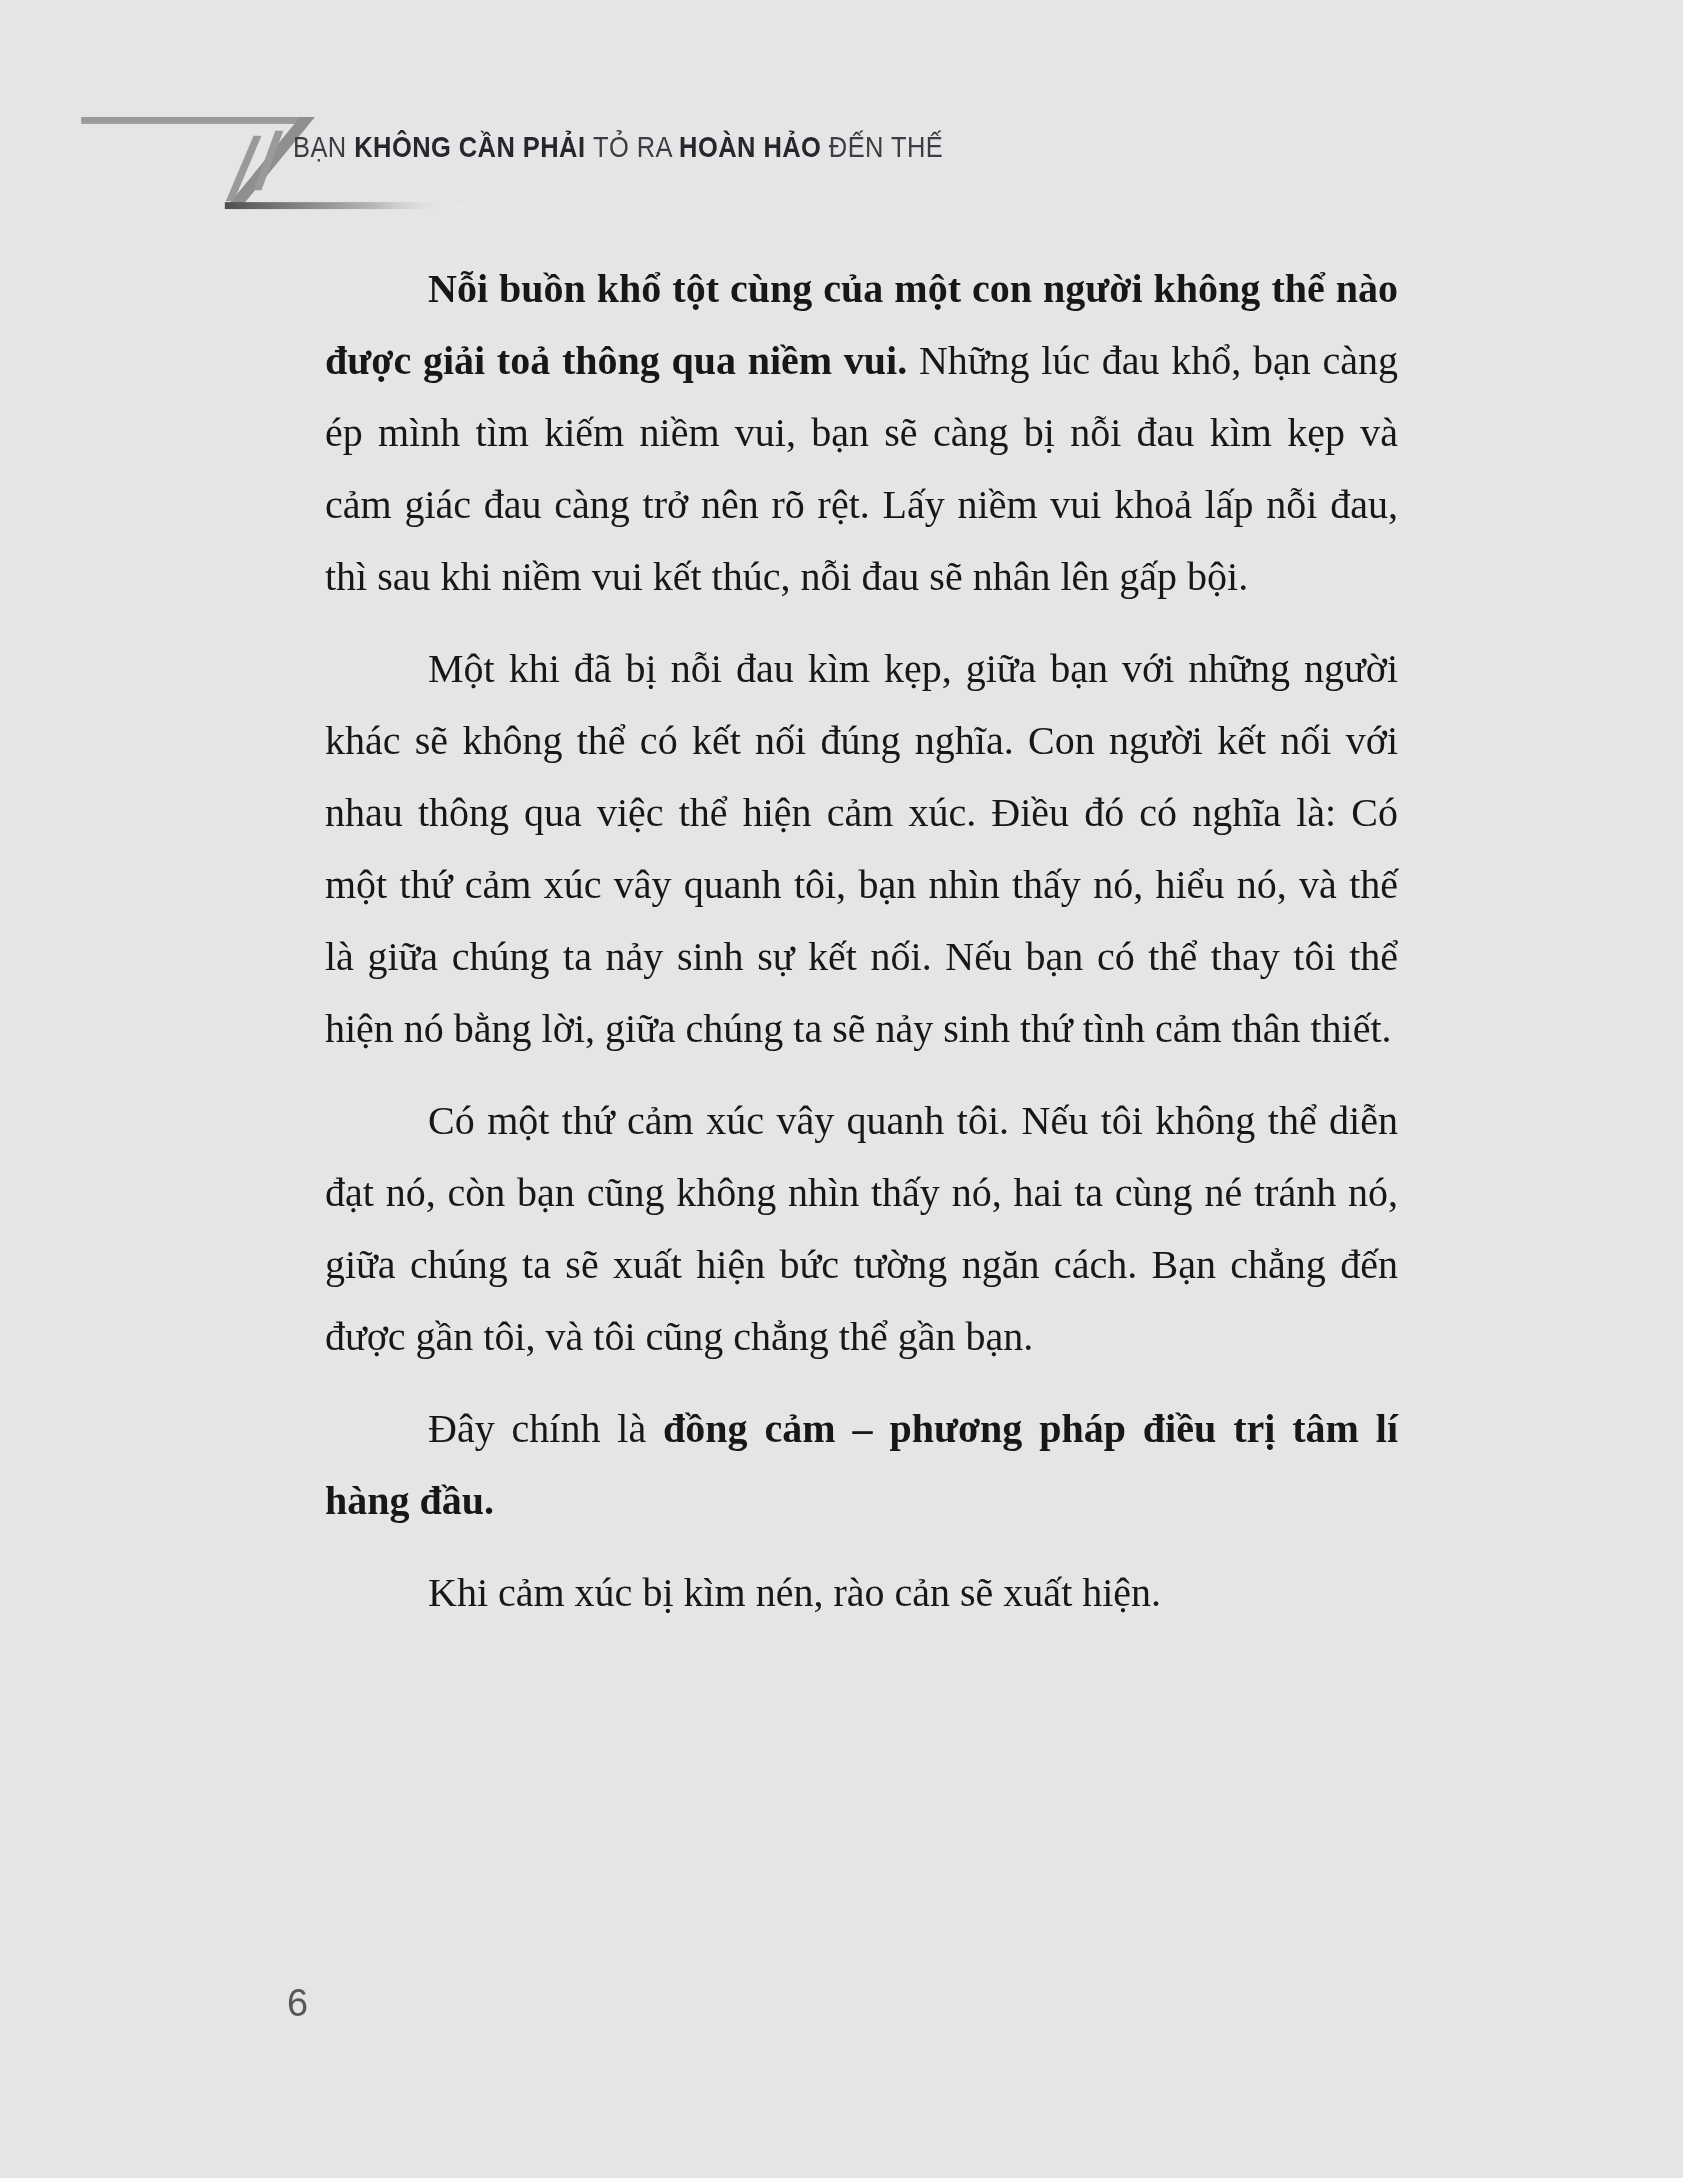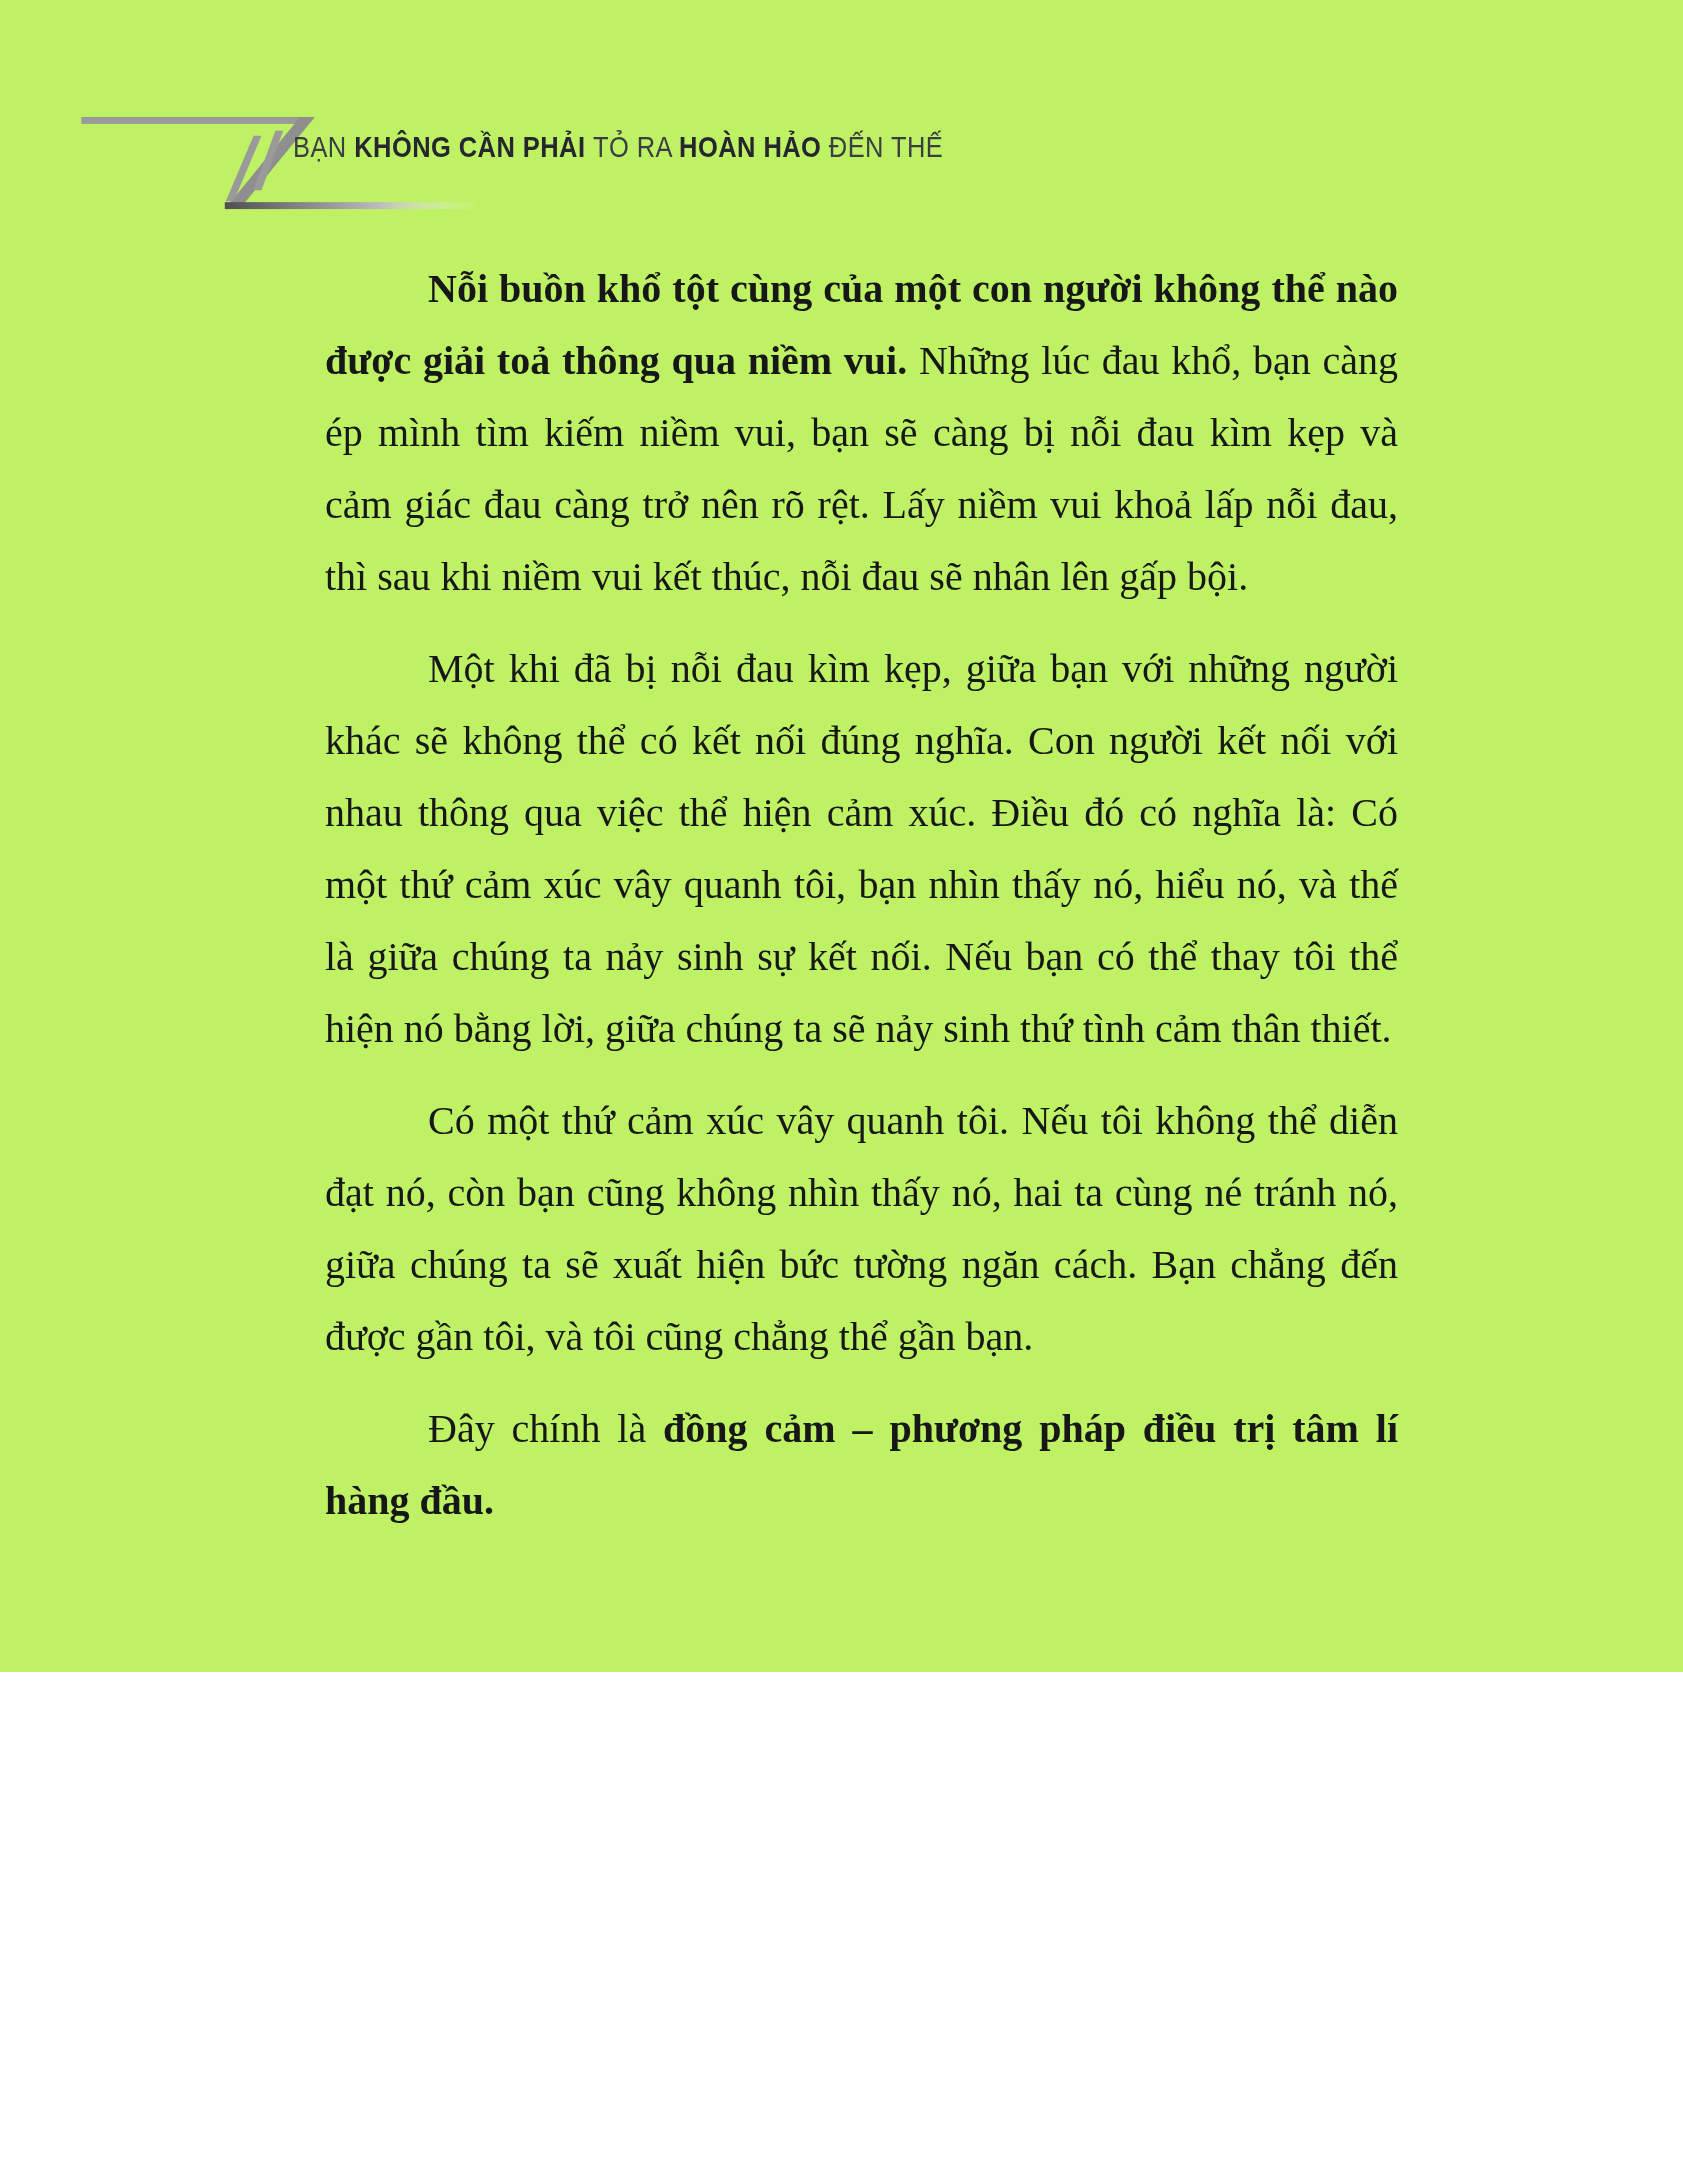--- a/index.html
+++ b/index.html
@@ -3,22 +3,22 @@
 <meta charset="utf-8">
 <style>
   html, body {
     margin: 0;
     padding: 0;
     background: #ffffff;
   }
   .page {
     position: relative;
     width: 1683px;
-    height: 1672px;
-    background: #bef264;
+    height: 2178px;
+    background: #e5e5e5;
     overflow: hidden;
     font-family: "Liberation Serif", "DejaVu Serif", serif;
   }
   .header-deco {
     position: absolute;
     left: 0;
     top: 0;
     width: 515px;
     height: 228px;
   }
@@ -89,18 +89,19 @@
     <rect x="227" y="204" width="255" height="7" fill="url(#fadeBar)"></rect>
   </svg>
 
   <div class="running-header"><span>BẠN </span><span class="bold">KHÔNG CẦN PHẢI </span><span>TỎ RA </span><span class="bold">HOÀN HẢO </span><span>ĐẾN THẾ</span></div>
 
   <div class="body-text">
       <p class="para indent"><span class="bold">Nỗi buồn khổ tột cùng của một con người không thể nào được giải toả thông qua niềm vui. </span><span>Những lúc đau khổ, bạn càng ép mình tìm kiếm niềm vui, bạn sẽ càng bị nỗi đau kìm kẹp và cảm giác đau càng trở nên rõ rệt. Lấy niềm vui khoả lấp nỗi đau, thì sau khi niềm vui kết thúc, nỗi đau sẽ nhân lên gấp bội.</span></p>
       <p class="para indent"><span>Một khi đã bị nỗi đau kìm kẹp, giữa bạn với những người khác sẽ không thể có kết nối đúng nghĩa. Con người kết nối với nhau thông qua việc thể hiện cảm xúc. Điều đó có nghĩa là: Có một thứ cảm xúc vây quanh tôi, bạn nhìn thấy nó, hiểu nó, và thế là giữa chúng ta nảy sinh sự kết nối. Nếu bạn có thể thay tôi thể hiện nó bằng lời, giữa chúng ta sẽ nảy sinh thứ tình cảm thân thiết.</span></p>
       <p class="para indent"><span>Có một thứ cảm xúc vây quanh tôi. Nếu tôi không thể diễn đạt nó, còn bạn cũng không nhìn thấy nó, hai ta cùng né tránh nó, giữa chúng ta sẽ xuất hiện bức tường ngăn cách. Bạn chẳng đến được gần tôi, và tôi cũng chẳng thể gần bạn.</span></p>
       <p class="para indent"><span>Đây chính là </span><span class="bold">đồng cảm – phương pháp điều trị tâm lí hàng đầu.</span></p>
+      <p class="para indent"><span>Khi cảm xúc bị kìm nén, rào cản sẽ xuất hiện.</span></p>
     </div>
 
   <div class="page-number">6</div>
 
 </div>
 
 
 </body></html>

